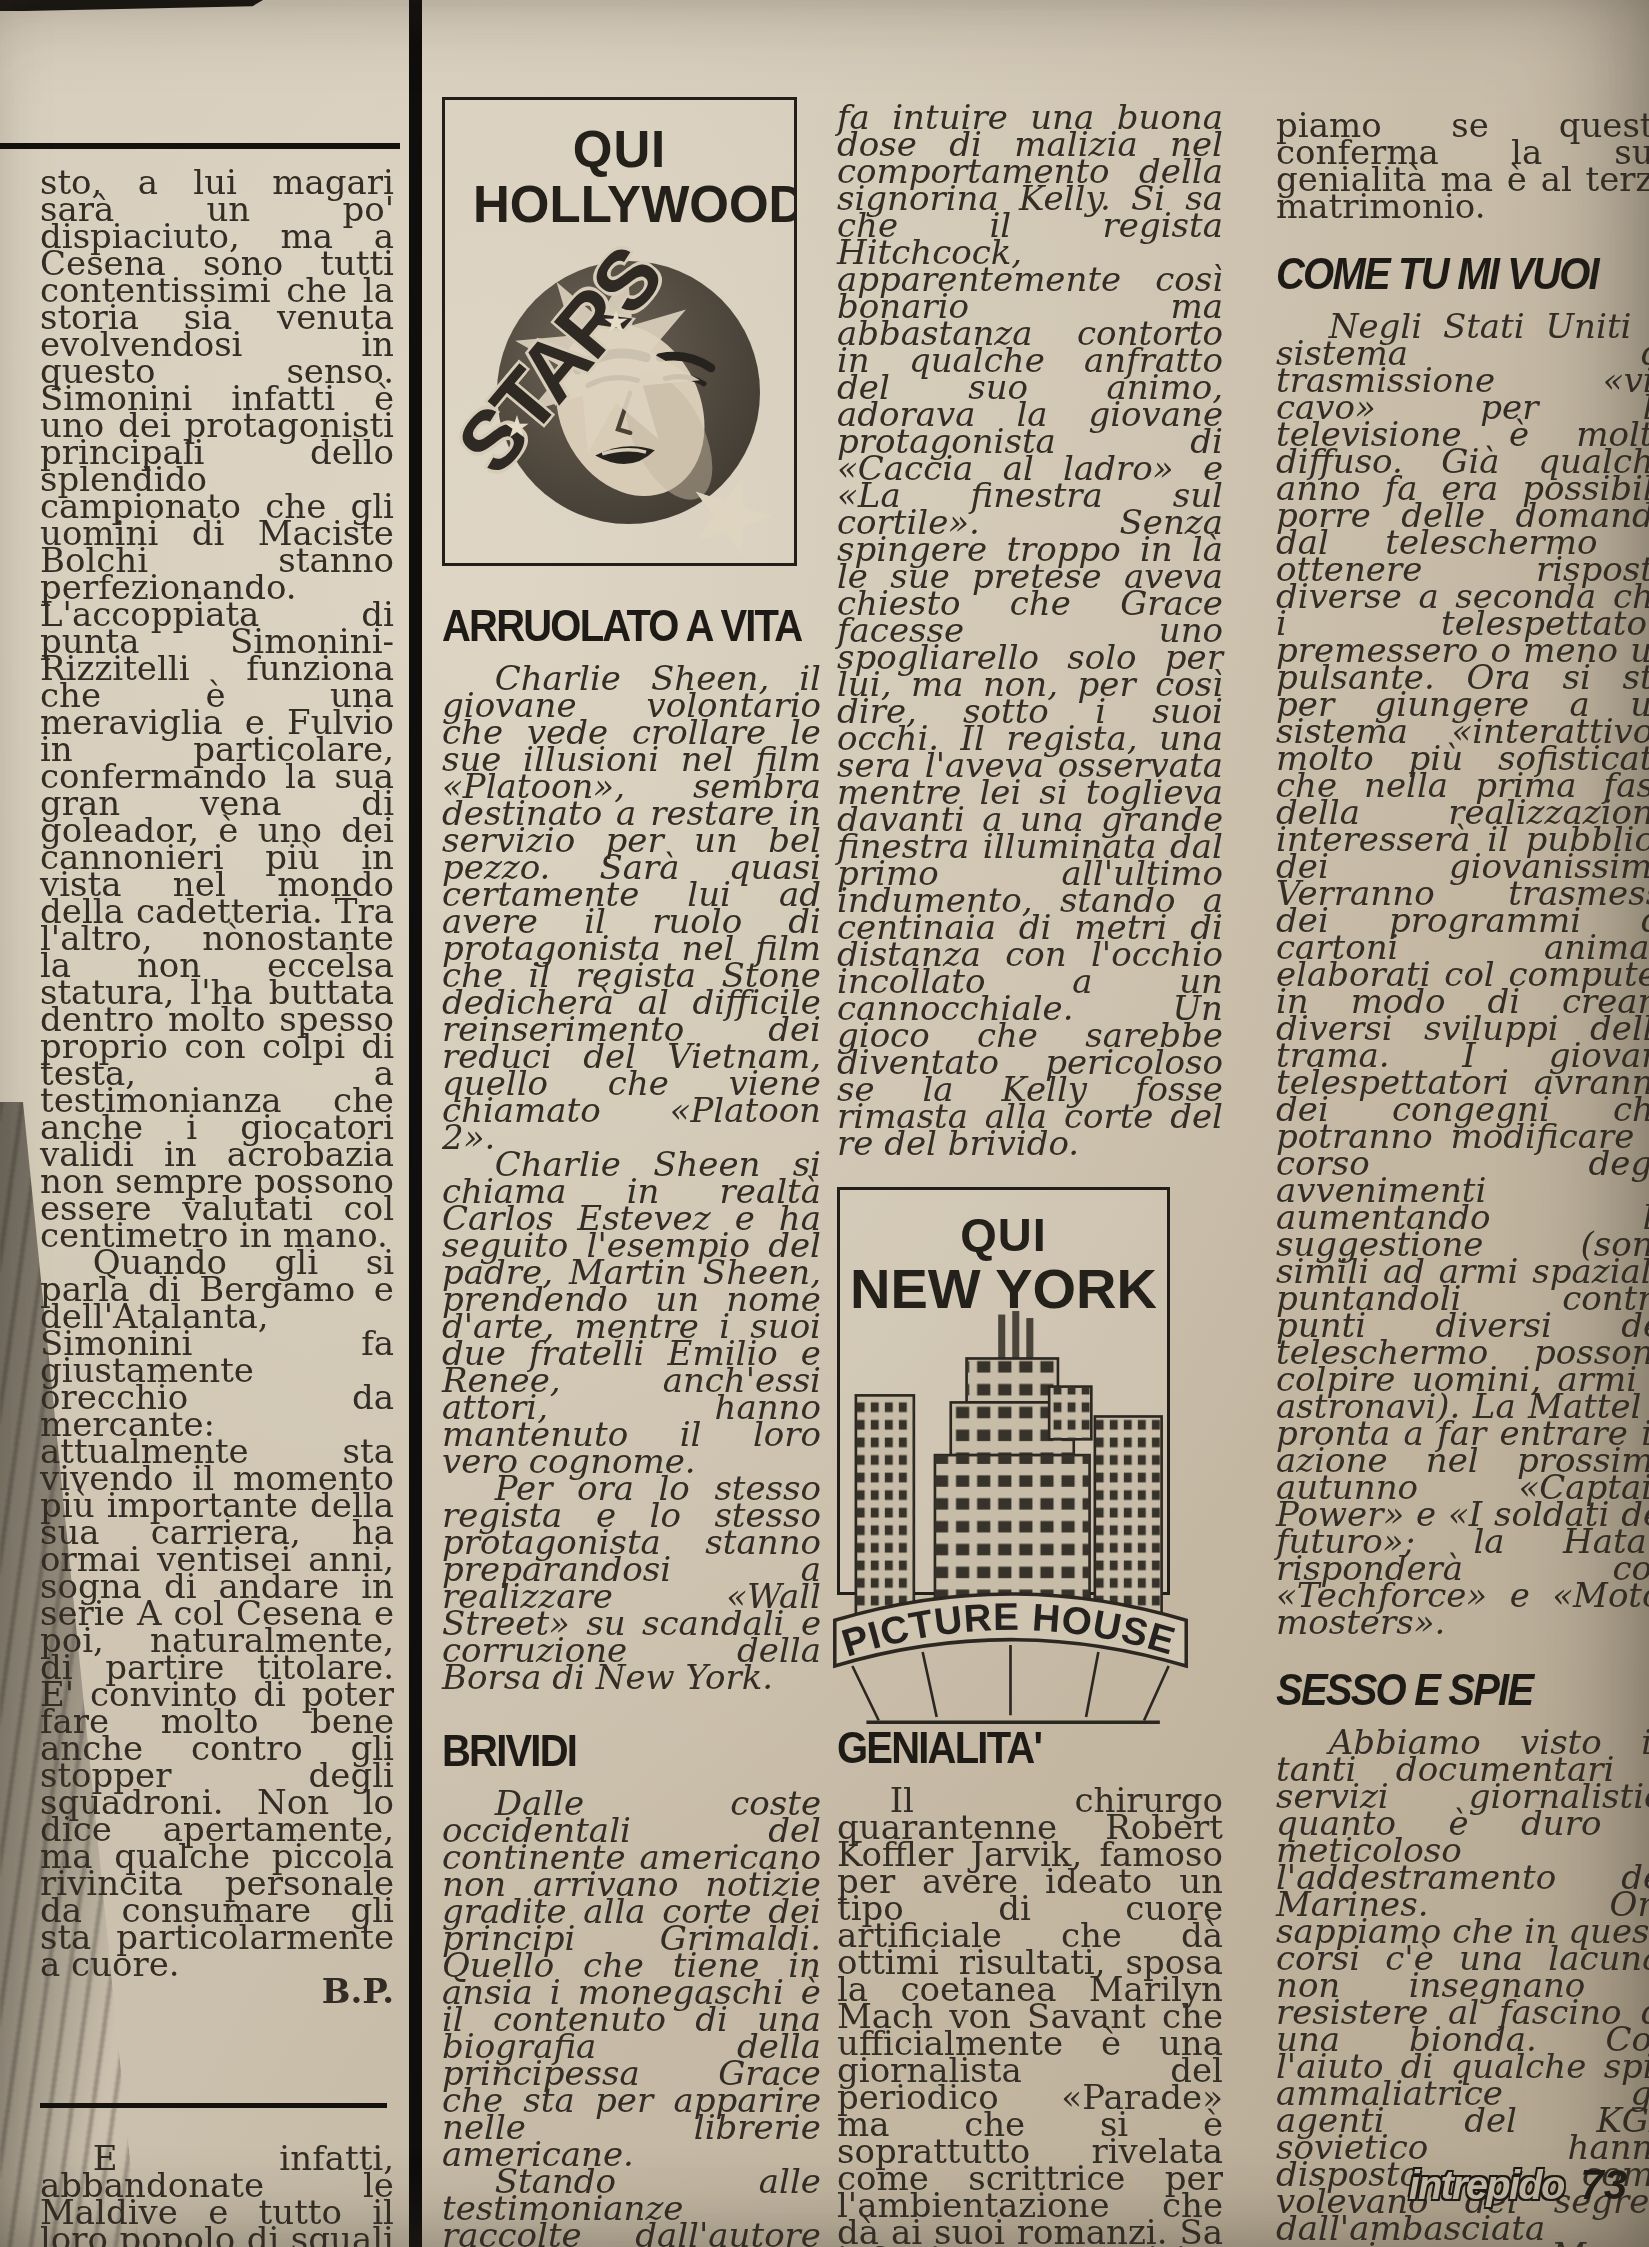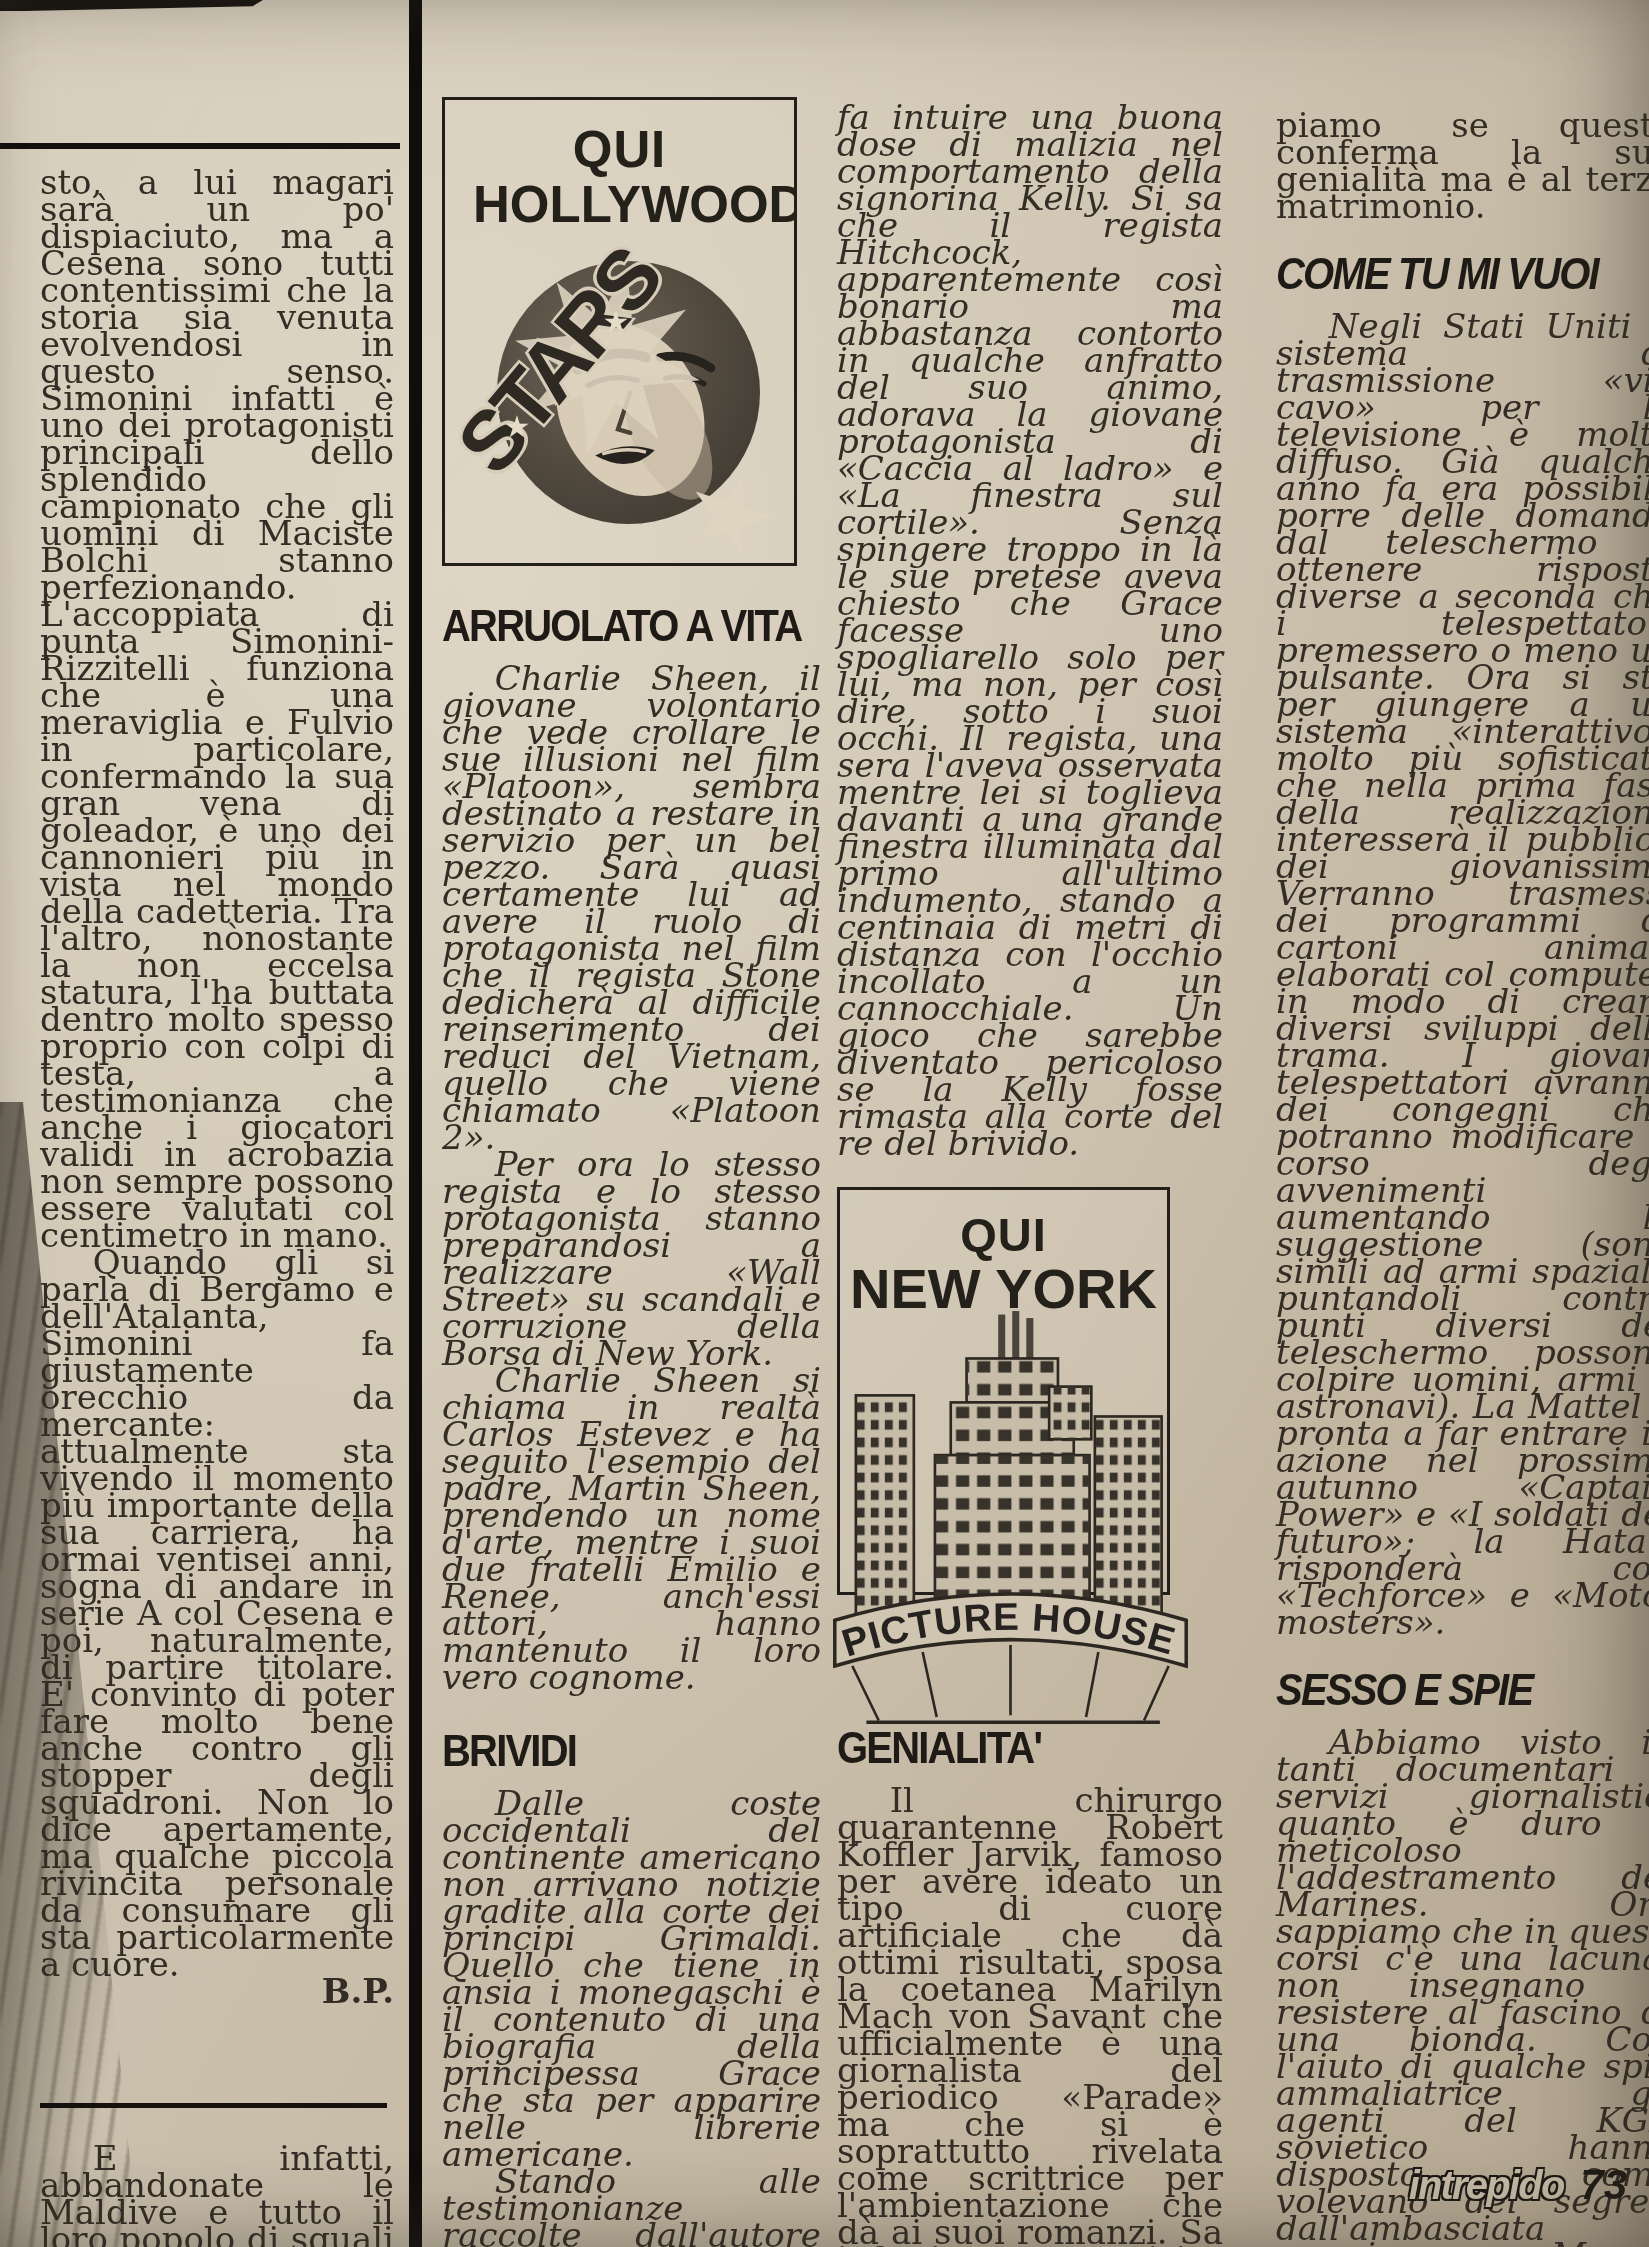--- a/index.html
+++ b/index.html
@@ -127,22 +127,22 @@
         </div>
         <span class="stars-text">STARS</span>
         <span class="mini-star" style="left:33px;top:172px;">★</span>
         <span class="mini-star" style="left:132px;top:67px;">★</span>
         <div class="big-star"></div>
       </div>
     </div>
     <div class="sec">
       <div class="h">ARRUOLATO A VITA</div>
       <p class="ind">Charlie Sheen, il giovane volontario che vede crollare le sue illusioni nel film «Platoon», sembra destinato a restare in servizio per un bel pezzo. Sarà quasi certamente lui ad avere il ruolo di protagonista nel film che il regista Stone dedicherà al difficile reinserimento dei reduci del Vietnam, quello che viene chiamato «Platoon 2».</p>
+      <p class="ind">Charlie Sheen si chiama in realtà Carlos Estevez e ha seguito l'esempio del padre, Martin Sheen, prendendo un nome d'arte, mentre i suoi due fratelli Emilio e Renee, anch'essi attori, hanno mantenuto il loro vero cognome.</p>
       <p class="ind">Per ora lo stesso regista e lo stesso protagonista stanno preparandosi a realizzare «Wall Street» su scandali e corruzione della Borsa di New York.</p>
-      <p class="ind">Charlie Sheen si chiama in realtà Carlos Estevez e ha seguito l'esempio del padre, Martin Sheen, prendendo un nome d'arte, mentre i suoi due fratelli Emilio e Renee, anch'essi attori, hanno mantenuto il loro vero cognome.</p>
     </div>
     <div class="sec">
       <div class="h">BRIVIDI</div>
       <p class="ind">Dalle coste occidentali del continente americano non arrivano notizie gradite alla corte dei principi Grimaldi. Quello che tiene in ansia i monegaschi è il contenuto di una biografia della principessa Grace che sta per apparire nelle librerie americane.</p>
       <p class="ind">Stando alle testimonianze raccolte dall'autore del libro, James Spada, sembra che Grace, prima di conquistare un marito e una corona, avesse allacciato legami abbastanza seri con qualche collega del set cinematografo e si fanno i nomi di Gary Cooper, Ray Milland, William Holden e Bing Crosby.</p>
       <p class="ind">Per la verità anche il secondo libro «Hollywood Babilonia» di Kenneth Anger rivela qualche episodio che</p>
     </div>
   </div>
 
   <div class="col col3 body">

